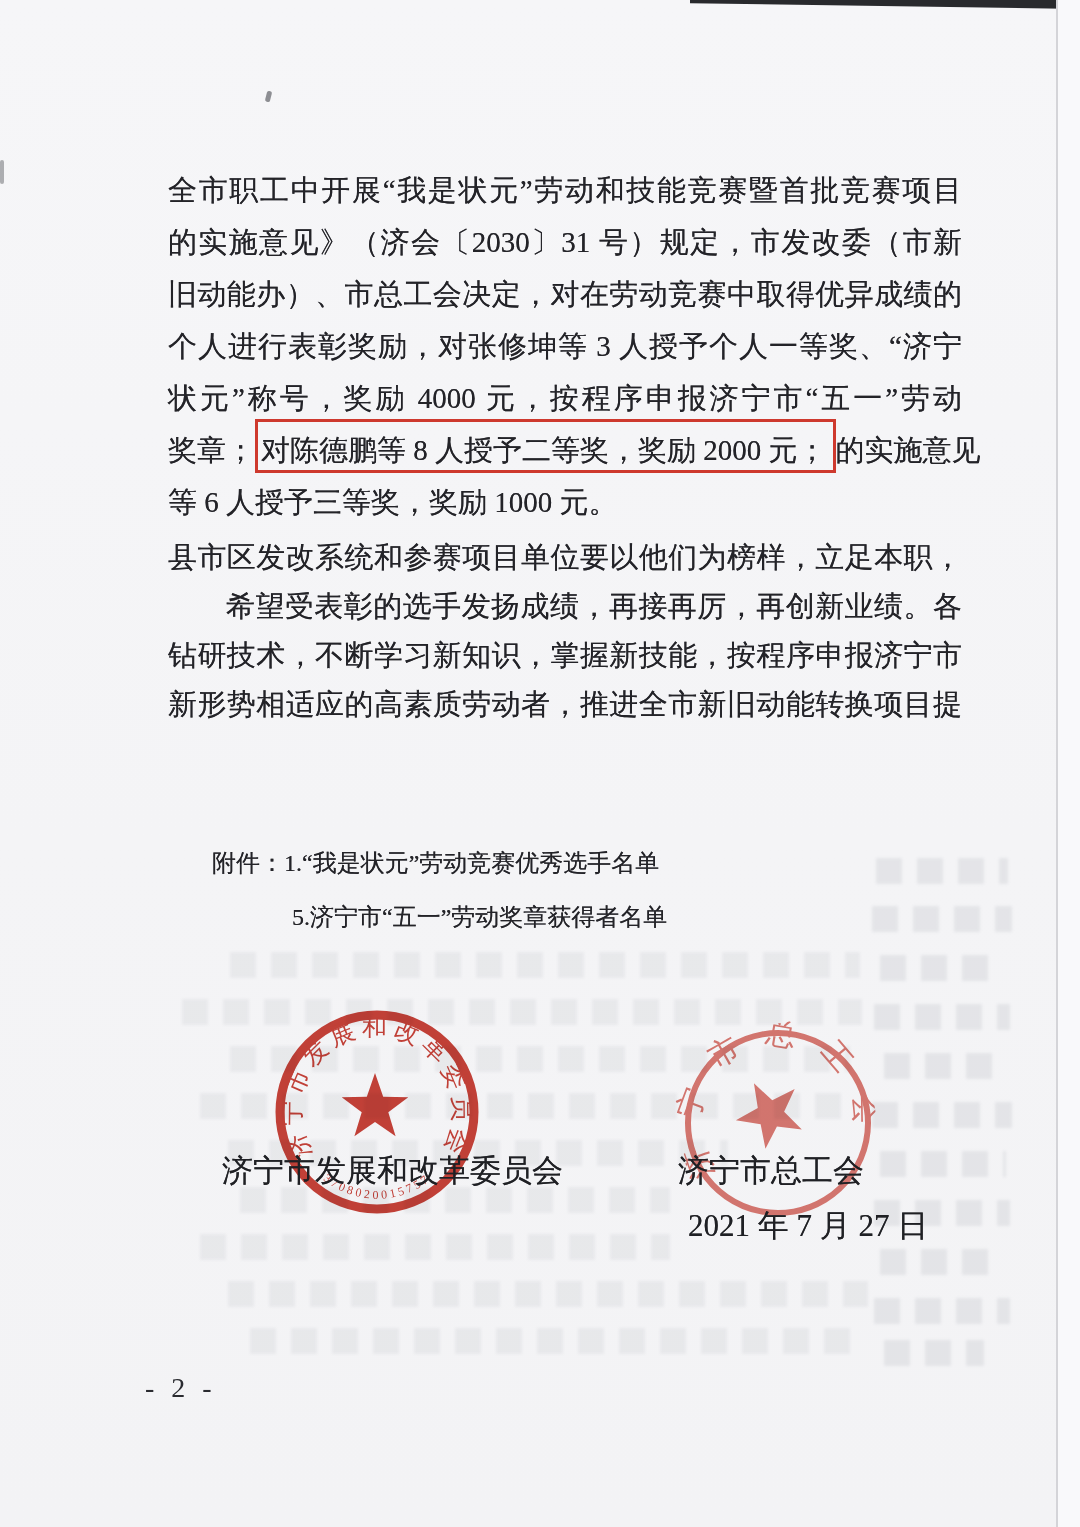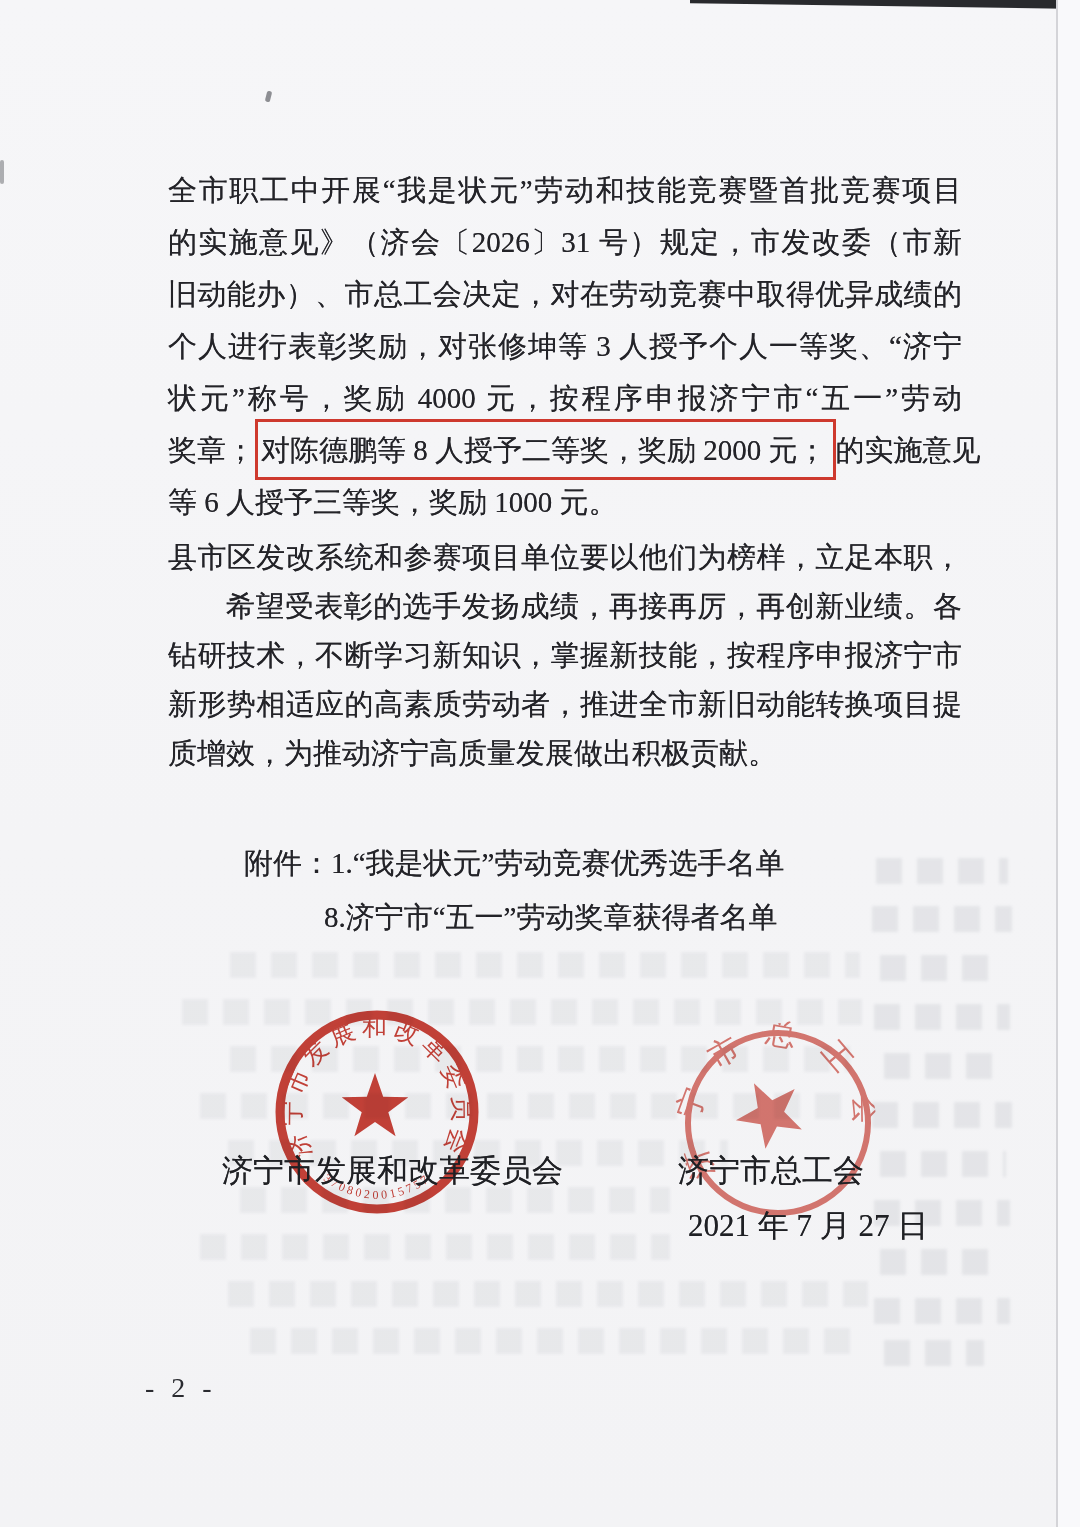--- a/index.html
+++ b/index.html
@@ -14,23 +14,23 @@
         clip-path:polygon(0 0,100% 0,100% 100%,0 35%);opacity:.92;}
   .speck{position:absolute;background:#55565c;border-radius:2px;}
   
   .para{position:absolute;left:168px;width:794px;font-size:29px;color:#232328;
         text-shadow:0 0 .6px rgba(35,35,40,.75);}
   .ln{text-align:justify;text-align-last:justify;text-justify:inter-character;white-space:nowrap;}
   .p1 .ln{height:52px;line-height:52px;}
   .p2 .ln{height:49px;line-height:49px;}
   .ln.end{text-align-last:left;}
   .indent2{text-indent:58px;}
-  .hl-box{border:3px solid #ce392e;padding:12px 6px 11px 3px;}
-  .att{position:absolute;left:212px;font-size:29px;color:#232328;
-       text-shadow:0 0 .6px rgba(35,35,40,.75);margin-left:32px;}
+  .hl-box{border:3px solid #ce392e;padding:12px 6px 4px 3px;}
+  .att{position:absolute;left:212px;font-size:24px;color:#232328;
+       text-shadow:0 0 .6px rgba(35,35,40,.75);}
   .att .ln{height:54px;line-height:54px;text-align:left;text-align-last:left;}
   .att .ln.second{padding-left:80px;}
   .sig{position:absolute;font-size:31px;color:#1f2024;white-space:nowrap;
        text-shadow:0 0 .6px rgba(31,32,36,.8);}
   .pagenum{position:absolute;left:145px;top:1372px;font-size:28px;letter-spacing:5px;color:#2a2b30;}
   
   .stamp{position:absolute;mix-blend-mode:multiply;}
   .stamp svg text{font-family:"Liberation Serif","DejaVu Serif",serif;}
   
   .bleed{position:absolute;height:26px;opacity:.10;filter:blur(1.4px);
@@ -64,39 +64,38 @@
   <div class="bleed col" style="left:884px;top:1053px;width:112px;"></div>
   <div class="bleed col" style="left:872px;top:1102px;width:140px;"></div>
   <div class="bleed col" style="left:880px;top:1151px;width:126px;"></div>
   <div class="bleed col" style="left:874px;top:1200px;width:136px;"></div>
   <div class="bleed col" style="left:880px;top:1249px;width:120px;"></div>
   <div class="bleed col" style="left:874px;top:1298px;width:136px;"></div>
   <div class="bleed col" style="left:884px;top:1340px;width:100px;"></div>
 
   <div class="para p1" style="top:164px;">
     <div class="ln">全市职工中开展“我是状元”劳动和技能竞赛暨首批竞赛项目</div>
-    <div class="ln">的实施意见》（济会〔2026〕31 号）规定，市发改委（市新</div>
+    <div class="ln">的实施意见》（济会〔2030〕31 号）规定，市发改委（市新</div>
     <div class="ln">旧动能办）、市总工会决定，对在劳动竞赛中取得优异成绩的</div>
     <div class="ln">个人进行表彰奖励，对张修坤等 3 人授予个人一等奖、“济宁</div>
     <div class="ln">状元”称号，奖励 4000 元，按程序申报济宁市“五一”劳动</div>
     <div class="ln"><span>奖章；</span><span class="hl-box"><span>对陈德鹏等 8 人授予二等奖，奖励 2000 元；</span></span><span>的实施意见</span></div>
     <div class="ln end">等 6 人授予三等奖，奖励 1000 元。</div>
   </div>
 
   <div class="para p2" style="top:533px;">
     <div class="ln">县市区发改系统和参赛项目单位要以他们为榜样，立足本职，</div>
     <div class="ln indent2">希望受表彰的选手发扬成绩，再接再厉，再创新业绩。各</div>
     <div class="ln">钻研技术，不断学习新知识，掌握新技能，按程序申报济宁市</div>
     <div class="ln">新形势相适应的高素质劳动者，推进全市新旧动能转换项目提</div>
-    <div class="ln end">质增效，为推动济宁高质量发展做出积极贡献。</div>
   </div>
 
   <div class="att" style="top:836px;">
     <div class="ln">附件：1.“我是状元”劳动竞赛优秀选手名单</div>
-    <div class="ln second">8.济宁市“五一”劳动奖章获得者名单</div>
+    <div class="ln second">5.济宁市“五一”劳动奖章获得者名单</div>
   </div>
 
   <div class="stamp" style="left:271px;top:1006px;width:212px;height:212px;opacity:.93;">
     <svg width="212" height="212" viewBox="0 0 212 212">
       <circle cx="106" cy="106" r="97" fill="none" stroke="#c6342a" stroke-width="9"></circle>
       <path id="s1arc" d="M 36 138 A 77 77 0 1 1 176 138" fill="none"></path>
       <path id="s1bot" d="M 33 153 A 87 87 0 0 0 179 153" fill="none"></path>
       <text font-size="25" fill="#c6342a" letter-spacing="5">
         <textPath href="#s1arc" startOffset="50%" text-anchor="middle">济宁市发展和改革委员会</textPath>
       </text>

